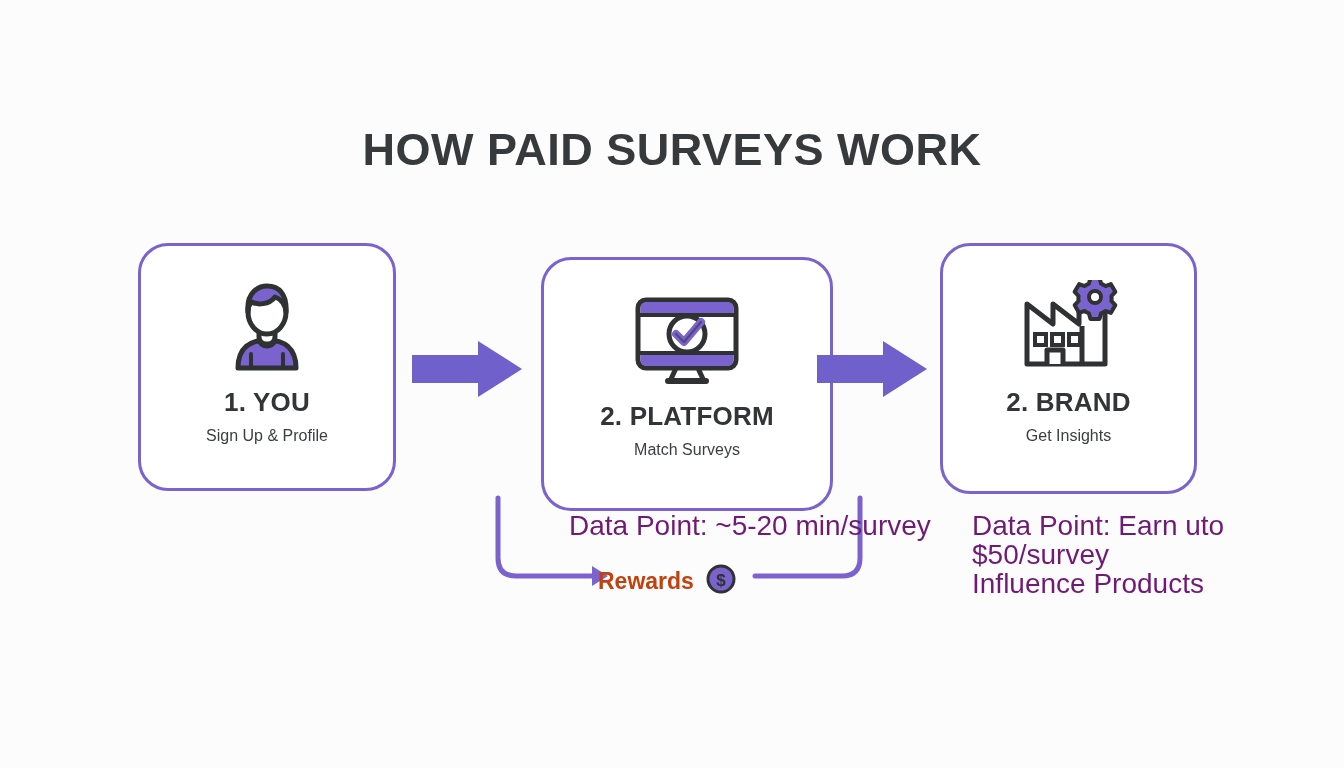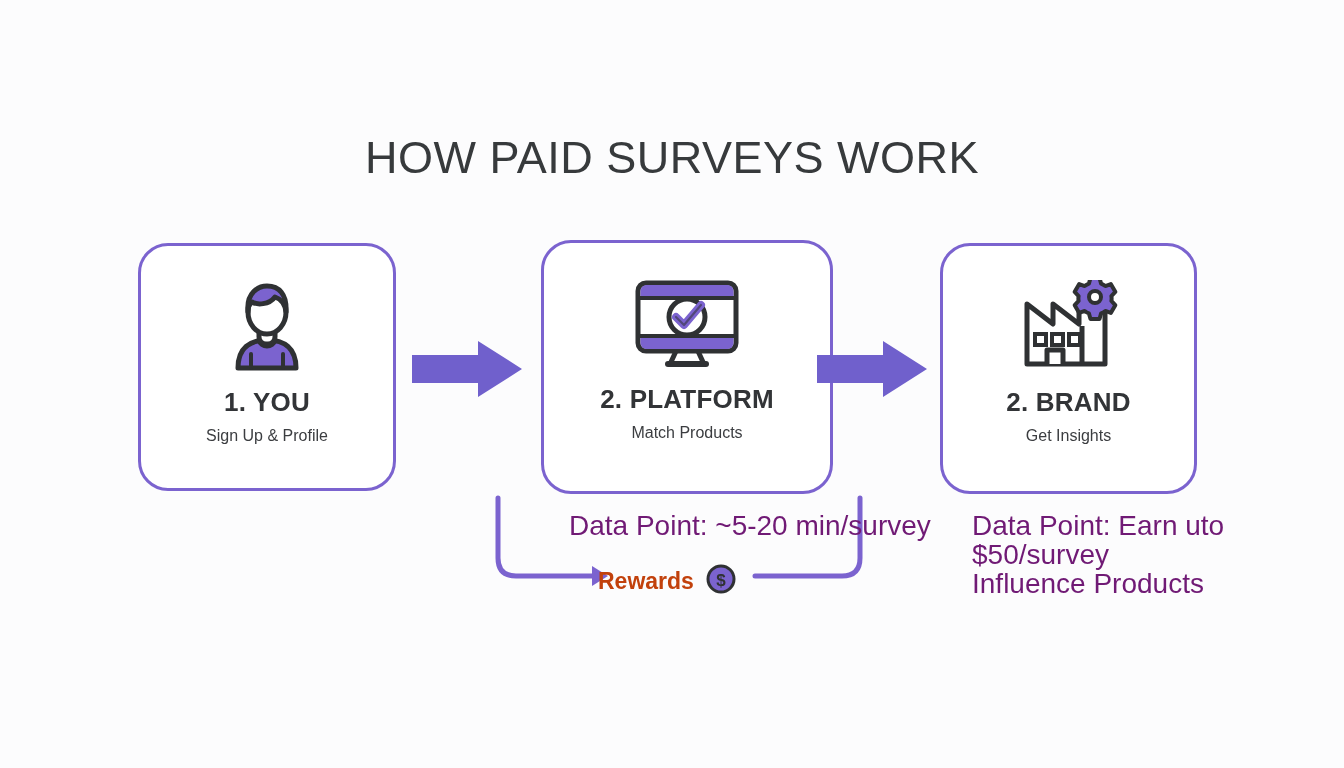--- a/index.html
+++ b/index.html
@@ -23,40 +23,39 @@
   }
 
   
   .title {
     position: absolute;
     left: 0;
     top: 124px;
     width: 1344px;
     text-align: center;
     font-size: 45px;
-    font-weight: normal;
+    font-weight: bold;
     letter-spacing: 0.5px;
     color: #373a3c;
     font-family: "Liberation Sans", sans-serif;
-    margin-top: 8px;
   }
 
   
   .card {
     position: absolute;
     box-sizing: border-box;
     border: 3px solid #7b63cf;
     border-radius: 30px;
     background: #ffffff;
     display: flex;
     flex-direction: column;
     align-items: center;
   }
   .card-1 { left: 138px; top: 243px; width: 258px; height: 248px; }
-  .card-2 { left: 541px; top: 240px; width: 292px; height: 254px; }
+  .card-2 { left: 541px; top: 257px; width: 292px; height: 254px; }
   .card-3 { left: 940px; top: 243px; width: 257px; height: 251px; }
 
   .card-icon {
     margin-top: 34px;
     height: 92px;
     display: flex;
     align-items: center;
     justify-content: center;
   }
   .card-title {
@@ -169,21 +168,21 @@
 
         <path d="M7.5 59 H100.5 V66 a6 6 0 0 1 -6 6 H13.5 a6 6 0 0 1 -6 -6 Z" fill="#7b63cf"></path>
         <line x1="7" y1="59" x2="101" y2="59" stroke="#2f3133" stroke-width="4"></line>
 
         <circle cx="54" cy="40" r="18" fill="#ffffff" stroke="#2f3133" stroke-width="5"></circle>
         <path d="M43 40 L51 48 L68 28" fill="none" stroke="#7b63cf" stroke-width="8" stroke-linecap="round" stroke-linejoin="round"></path>
         <path d="M43 40 L51 48 L68 28" fill="none" stroke="#2f3133" stroke-width="2.2" stroke-linecap="round" stroke-linejoin="round" opacity="0.55"></path>
       </svg>
     </div>
     <div class="card-title">2. PLATFORM</div>
-    <div class="card-sub">Match Products</div>
+    <div class="card-sub">Match Surveys</div>
   </div>
 
   <div class="block-arrow arrow-2">
     <svg width="110" height="56" viewBox="0 0 110 56" aria-hidden="true">
       <path d="M0 14 H66 V0 L110 28 L66 56 V42 H0 Z" fill="#7060cc"></path>
     </svg>
   </div>
 
   <div class="card card-3">
     <div class="card-icon">

